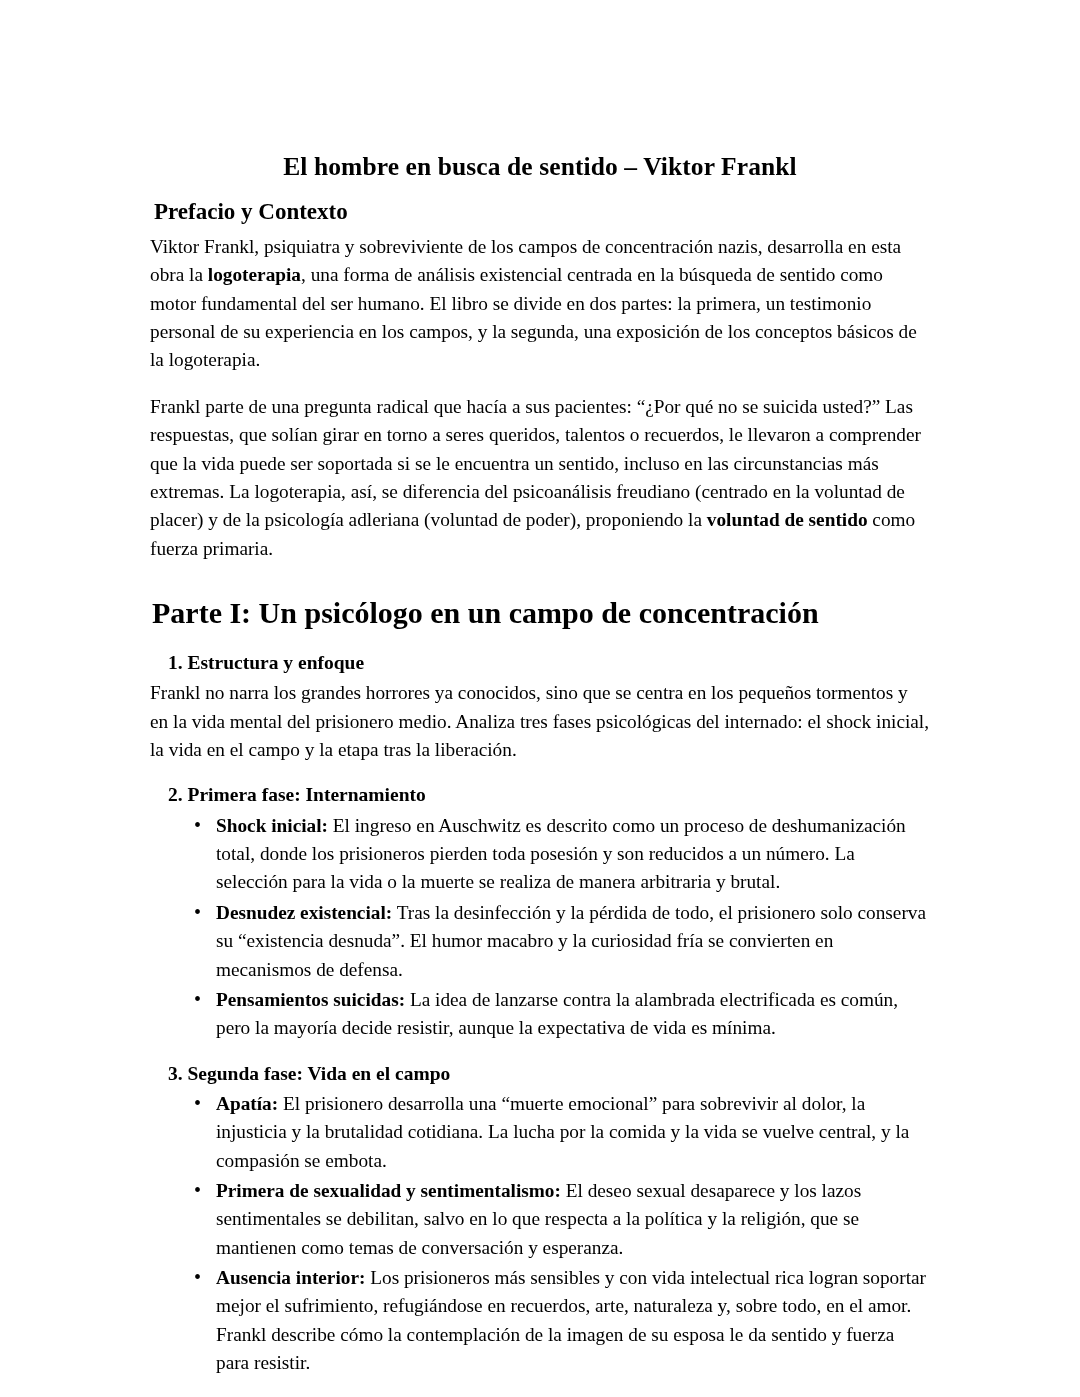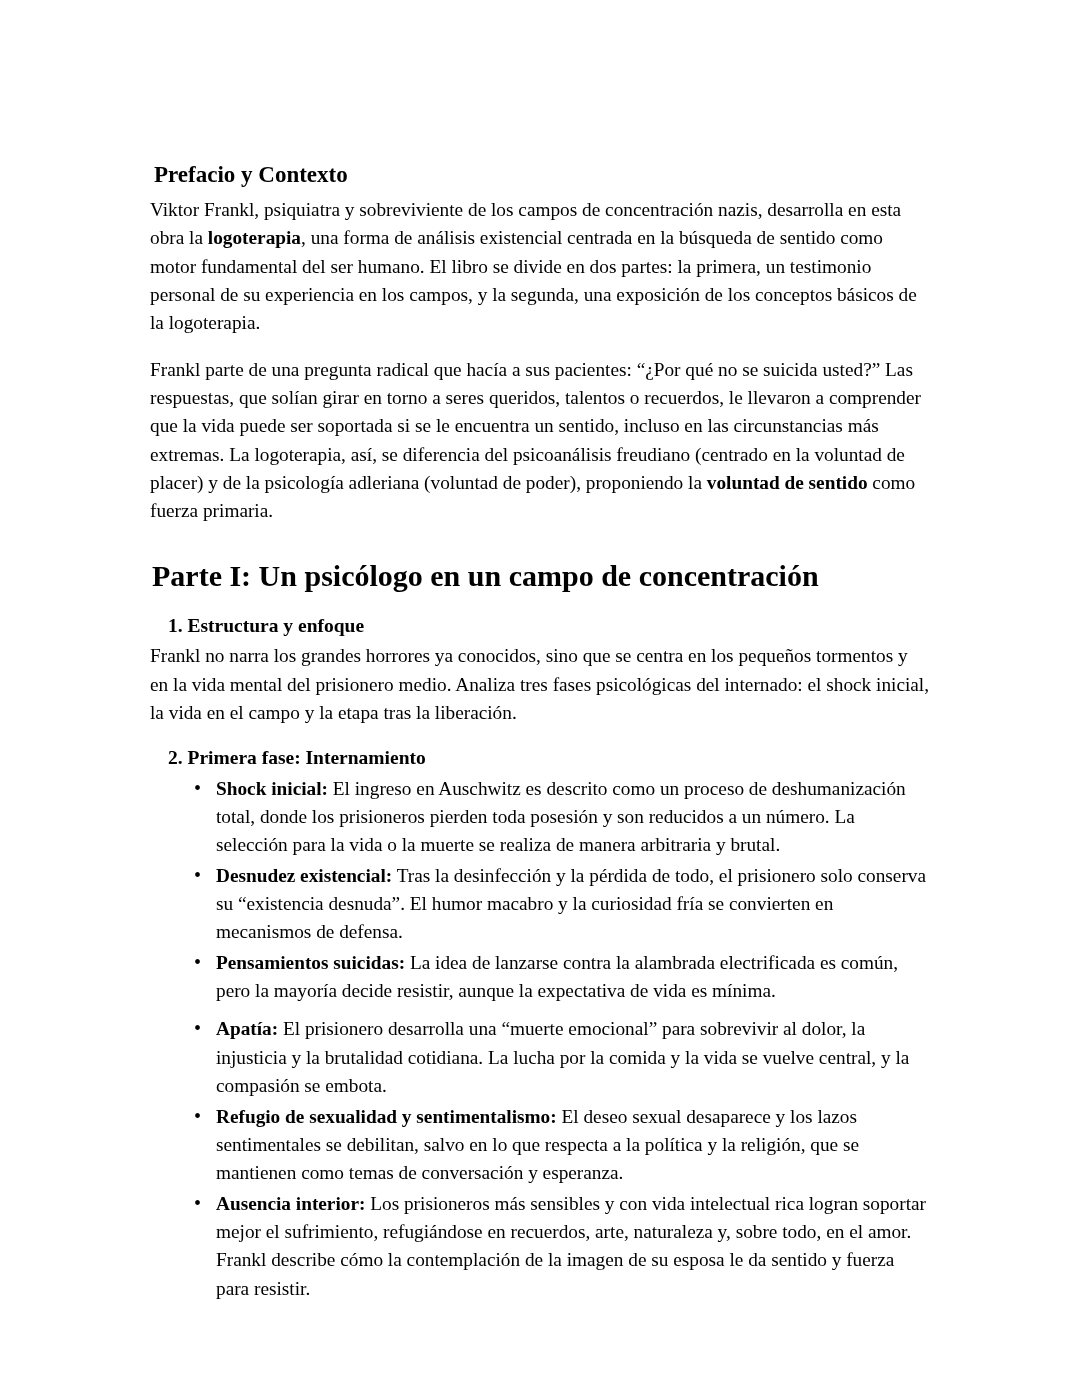--- a/index.html
+++ b/index.html
@@ -79,39 +79,41 @@
     top: -1px;
     font-size: 20px;
   }
   b, strong { font-weight: bold; }
 </style>
 </head>
 <body>
 
 <div class="page">
 
+  <h1 class="doc-title">El hombre en busca de sentido – Viktor Frankl</h1>
 
   <h2 class="section-heading">Prefacio y Contexto</h2>
 
   <p class="para"><span>Viktor Frankl, psiquiatra y sobreviviente de los campos de concentración nazis, desarrolla en esta obra la </span><b>logoterapia</b><span>, una forma de análisis existencial centrada en la búsqueda de sentido como motor fundamental del ser humano. El libro se divide en dos partes: la primera, un testimonio personal de su experiencia en los campos, y la segunda, una exposición de los conceptos básicos de la logoterapia.</span></p>
 
   <p class="para"><span>Frankl parte de una pregunta radical que hacía a sus pacientes: “¿Por qué no se suicida usted?” Las respuestas, que solían girar en torno a seres queridos, talentos o recuerdos, le llevaron a comprender que la vida puede ser soportada si se le encuentra un sentido, incluso en las circunstancias más extremas. La logoterapia, así, se diferencia del psicoanálisis freudiano (centrado en la voluntad de placer) y de la psicología adleriana (voluntad de poder), proponiendo la </span><b>voluntad de sentido</b><span> como fuerza primaria.</span></p>
 
   <h2 class="part-heading">Parte I: Un psicólogo en un campo de concentración</h2>
 
   <h3 class="sub-heading">1. Estructura y enfoque</h3>
   <p class="para tight">Frankl no narra los grandes horrores ya conocidos, sino que se centra en los pequeños tormentos y en la vida mental del prisionero medio. Analiza tres fases psicológicas del internado: el shock inicial, la vida en el campo y la etapa tras la liberación.</p>
 
   <h3 class="sub-heading">2. Primera fase: Internamiento</h3>
   <ul class="bullets">
     <li><b>Shock inicial:</b><span> El ingreso en Auschwitz es descrito como un proceso de deshumanización total, donde los prisioneros pierden toda posesión y son reducidos a un número. La selección para la vida o la muerte se realiza de manera arbitraria y brutal.</span></li>
     <li><b>Desnudez existencial:</b><span> Tras la desinfección y la pérdida de todo, el prisionero solo conserva su “existencia desnuda”. El humor macabro y la curiosidad fría se convierten en mecanismos de defensa.</span></li>
     <li><b>Pensamientos suicidas:</b><span> La idea de lanzarse contra la alambrada electrificada es común, pero la mayoría decide resistir, aunque la expectativa de vida es mínima.</span></li>
   </ul>
 
+  <h3 class="sub-heading">3. Segunda fase: Vida en el campo</h3>
   <ul class="bullets">
     <li><b>Apatía:</b><span> El prisionero desarrolla una “muerte emocional” para sobrevivir al dolor, la injusticia y la brutalidad cotidiana. La lucha por la comida y la vida se vuelve central, y la compasión se embota.</span></li>
-    <li><b>Refugio de sexualidad y sentimentalismo:</b><span> El deseo sexual desaparece y los lazos sentimentales se debilitan, salvo en lo que respecta a la política y la religión, que se mantienen como temas de conversación y esperanza.</span></li>
+    <li><b>Primera de sexualidad y sentimentalismo:</b><span> El deseo sexual desaparece y los lazos sentimentales se debilitan, salvo en lo que respecta a la política y la religión, que se mantienen como temas de conversación y esperanza.</span></li>
     <li><b>Ausencia interior:</b><span> Los prisioneros más sensibles y con vida intelectual rica logran soportar mejor el sufrimiento, refugiándose en recuerdos, arte, naturaleza y, sobre todo, en el amor. Frankl describe cómo la contemplación de la imagen de su esposa le da sentido y fuerza para resistir.</span></li>
 
   </ul>
 
 </div>
 
 </body></html>

